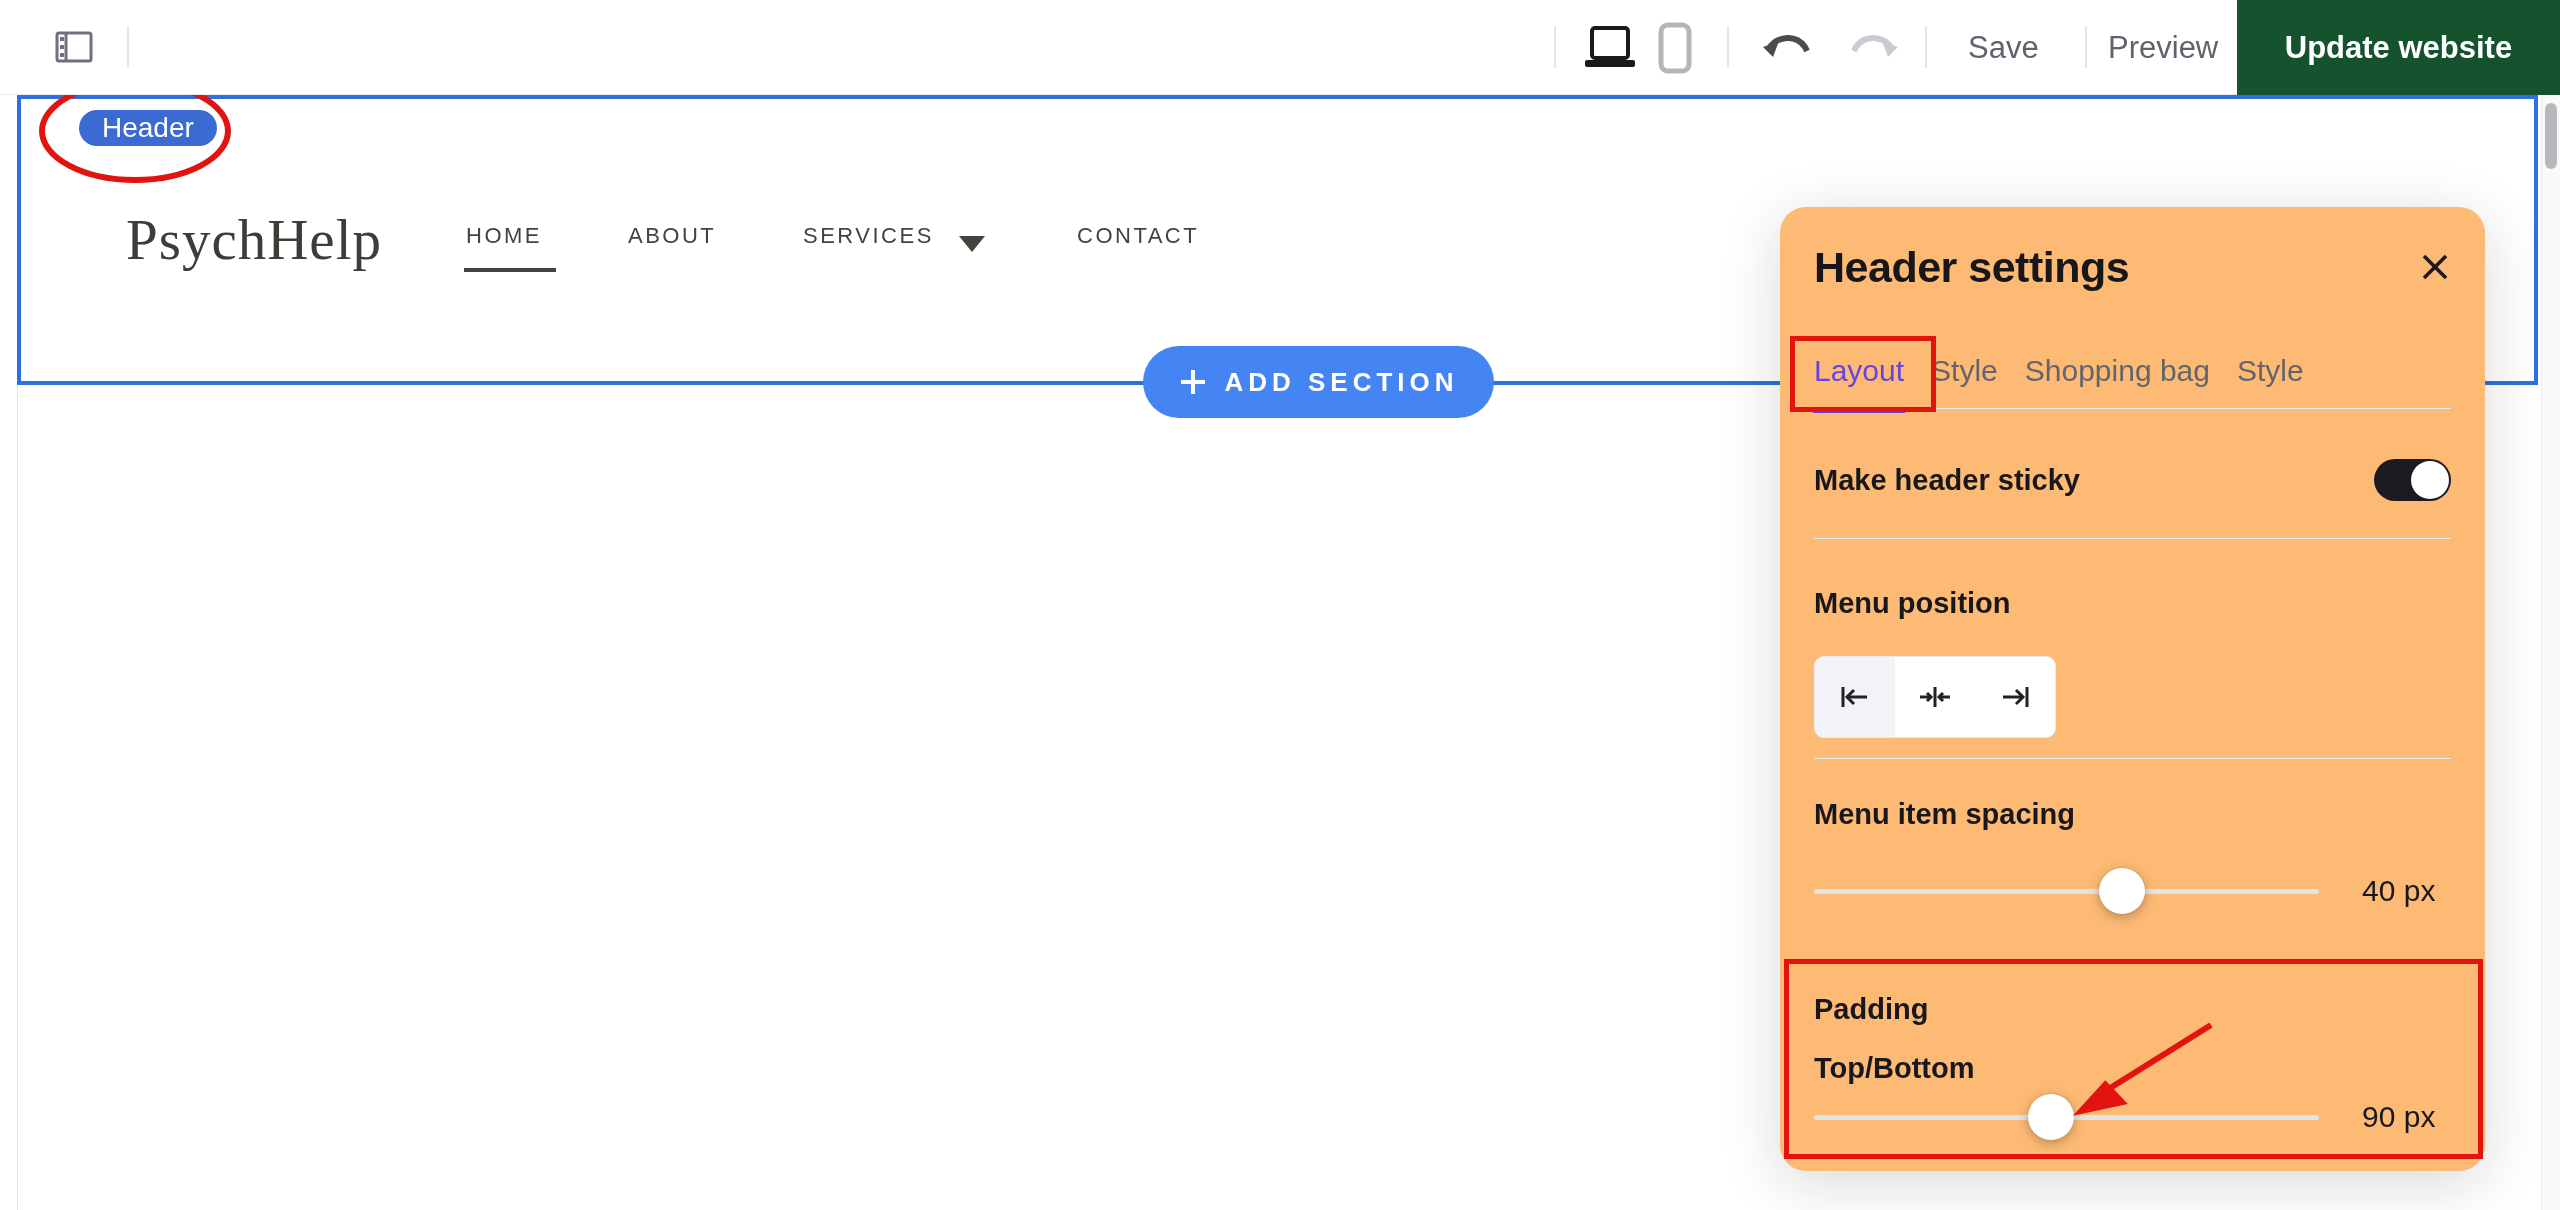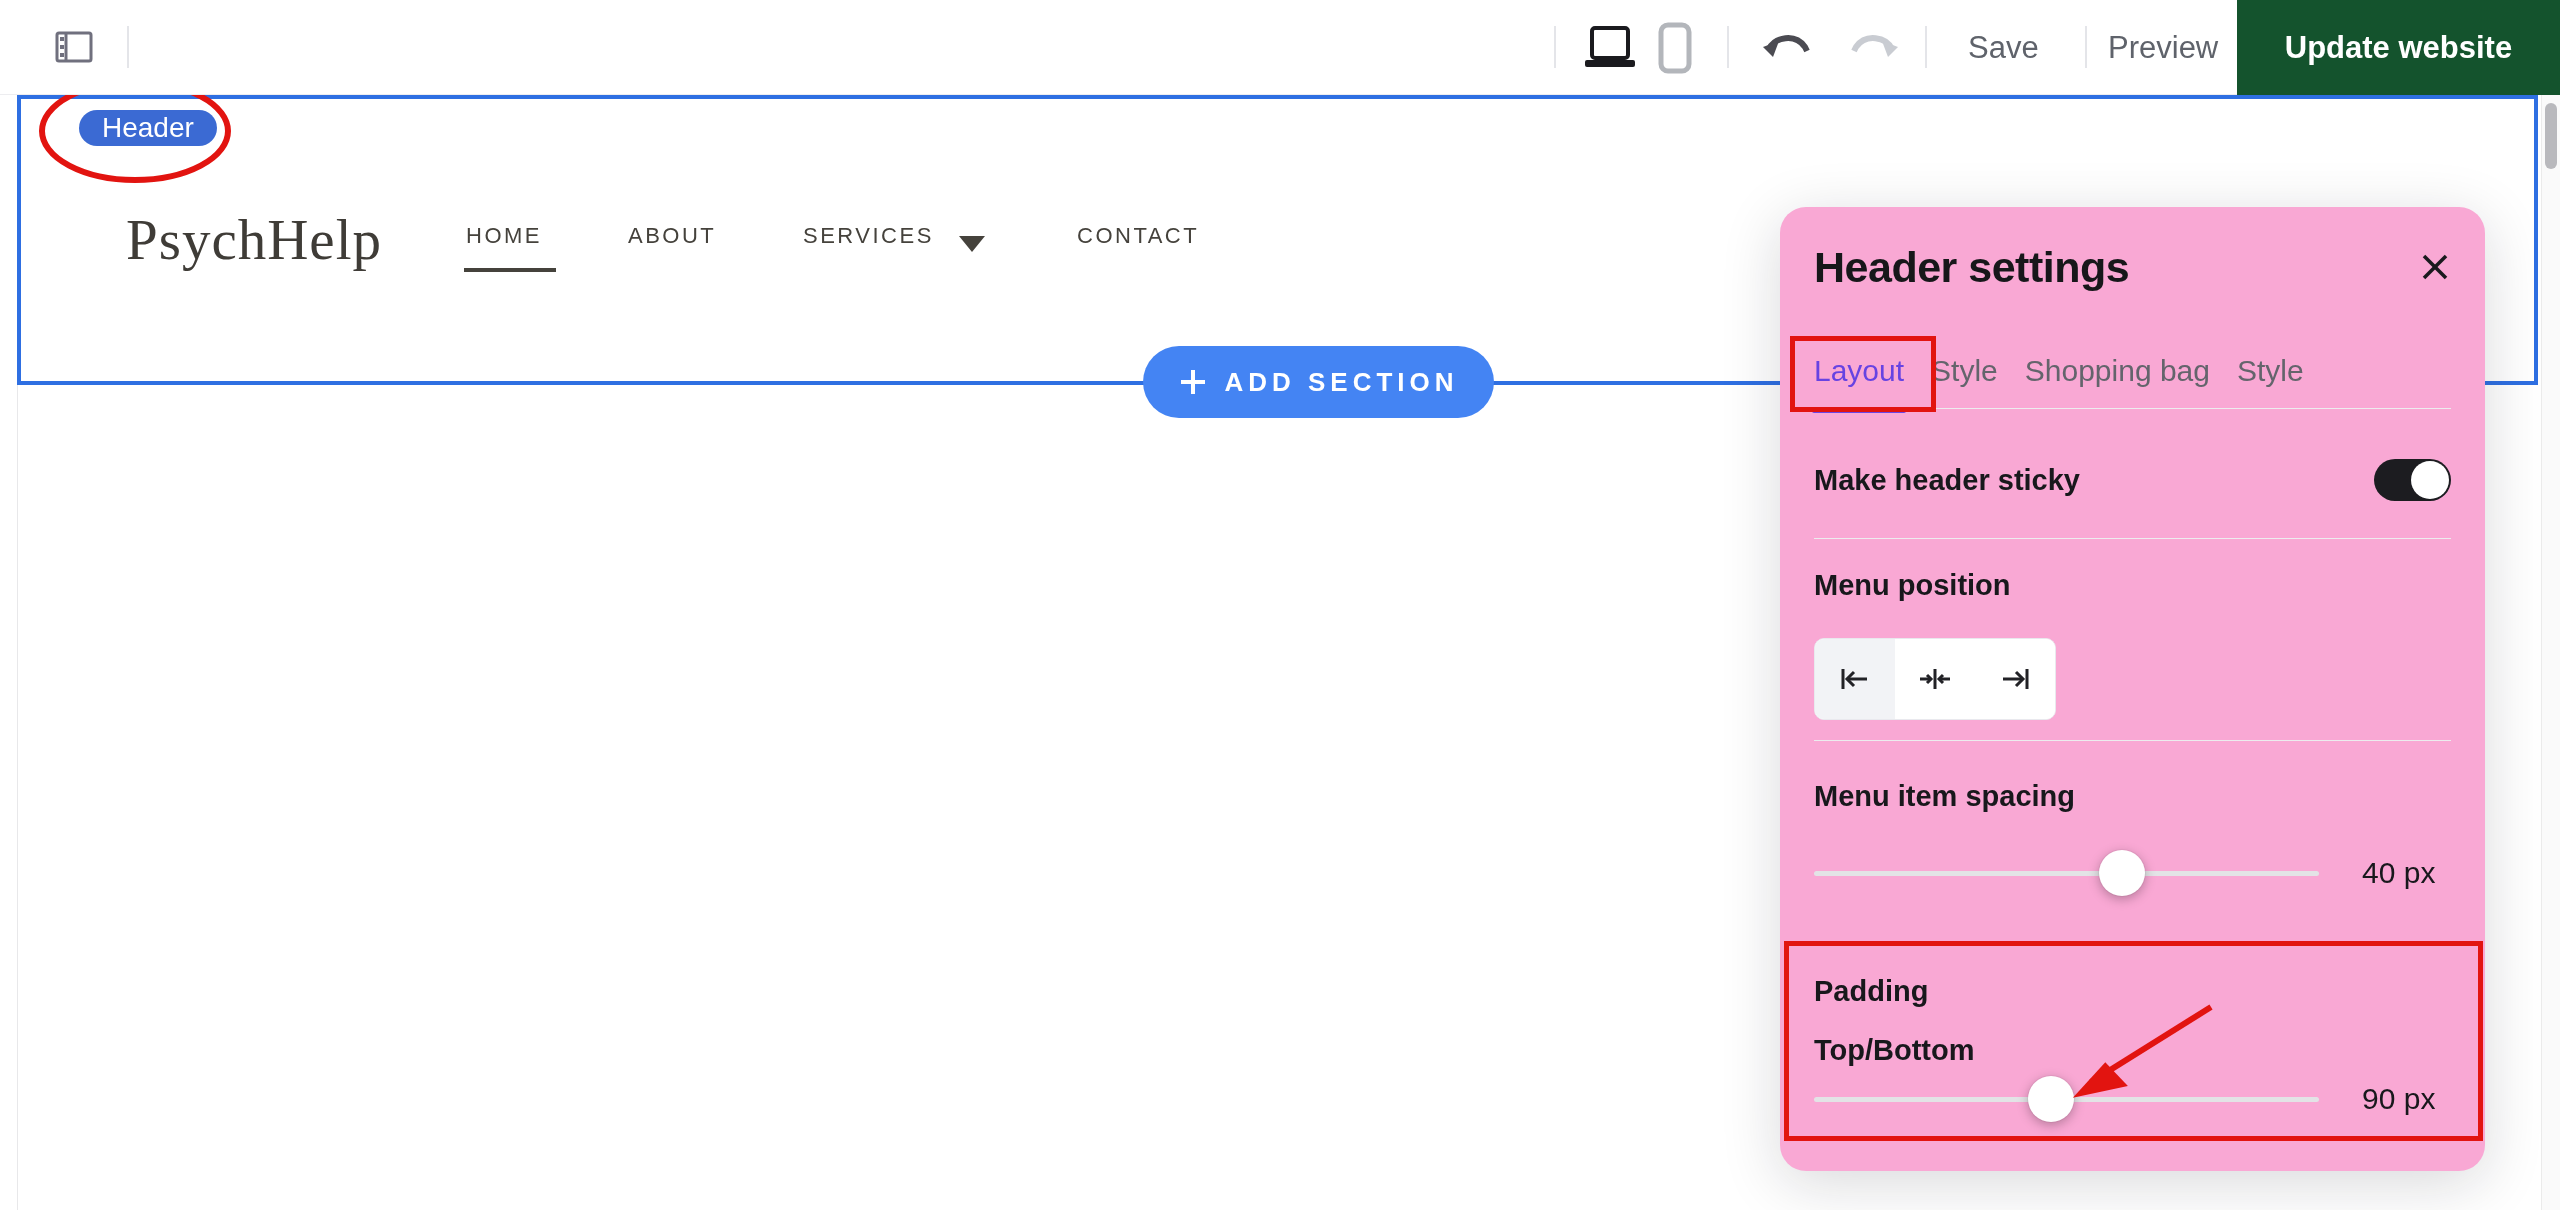--- a/index.html
+++ b/index.html
@@ -65,21 +65,21 @@
     position:absolute; left:1143px; top:346px; width:351px; height:72px;
     border-radius:36px; border:none; cursor:pointer; z-index:10;
     display:flex; align-items:center; justify-content:center; gap:16px;
     color:#ffffff; font-size:26px; font-weight:700; letter-spacing:5px;
     font-family:"Liberation Sans", sans-serif;
   }
 
   
   .panel {
     position:absolute; left:1780px; top:207px; width:705px; height:964px;
-    background:#f9a8d4; border-radius:26px; z-index:20;
+    background:#fdba74; border-radius:26px; z-index:20;
     box-shadow:0 12px 60px rgba(20,20,30,0.16);
     padding:36px 34px 0 34px;
   }
   .panel-title-row { display:flex; align-items:flex-start; justify-content:space-between; }
   .panel-title { font-size:43px; font-weight:700; color:#17171a; letter-spacing:-0.5px; }
   .panel-close { background:none; border:none; cursor:pointer; margin-top:8px; }
 
   .tabs-row {
     margin-top:62px; display:flex; gap:27px; align-items:flex-end;
     border-bottom:1px solid #ececee; padding-bottom:20px; position:relative;
@@ -102,21 +102,21 @@
   .toggle {
     position:relative; width:77px; height:42px; border-radius:21px; background:#1c1c20;
     border:none; cursor:pointer;
   }
   .toggle .knob {
     position:absolute; right:2px; top:2px; width:38px; height:38px; border-radius:50%;
     background:#ffffff;
   }
   .panel-divider { margin-top:37px; height:1px; background:#ececee; }
 
-  .menu-pos-label { margin-top:30px; }
+  .menu-pos-label { margin-top:48px; }
   .segmented {
     margin-top:36px; display:inline-flex; border:1px solid #e9e9ee; border-radius:10px;
     overflow:hidden; background:#ffffff;
   }
   .seg-btn {
     width:80px; height:80px; display:flex; align-items:center; justify-content:center;
     background:#ffffff; border:none; cursor:pointer;
   }
   .seg-btn.selected { background:#f2f3f6; }
 

